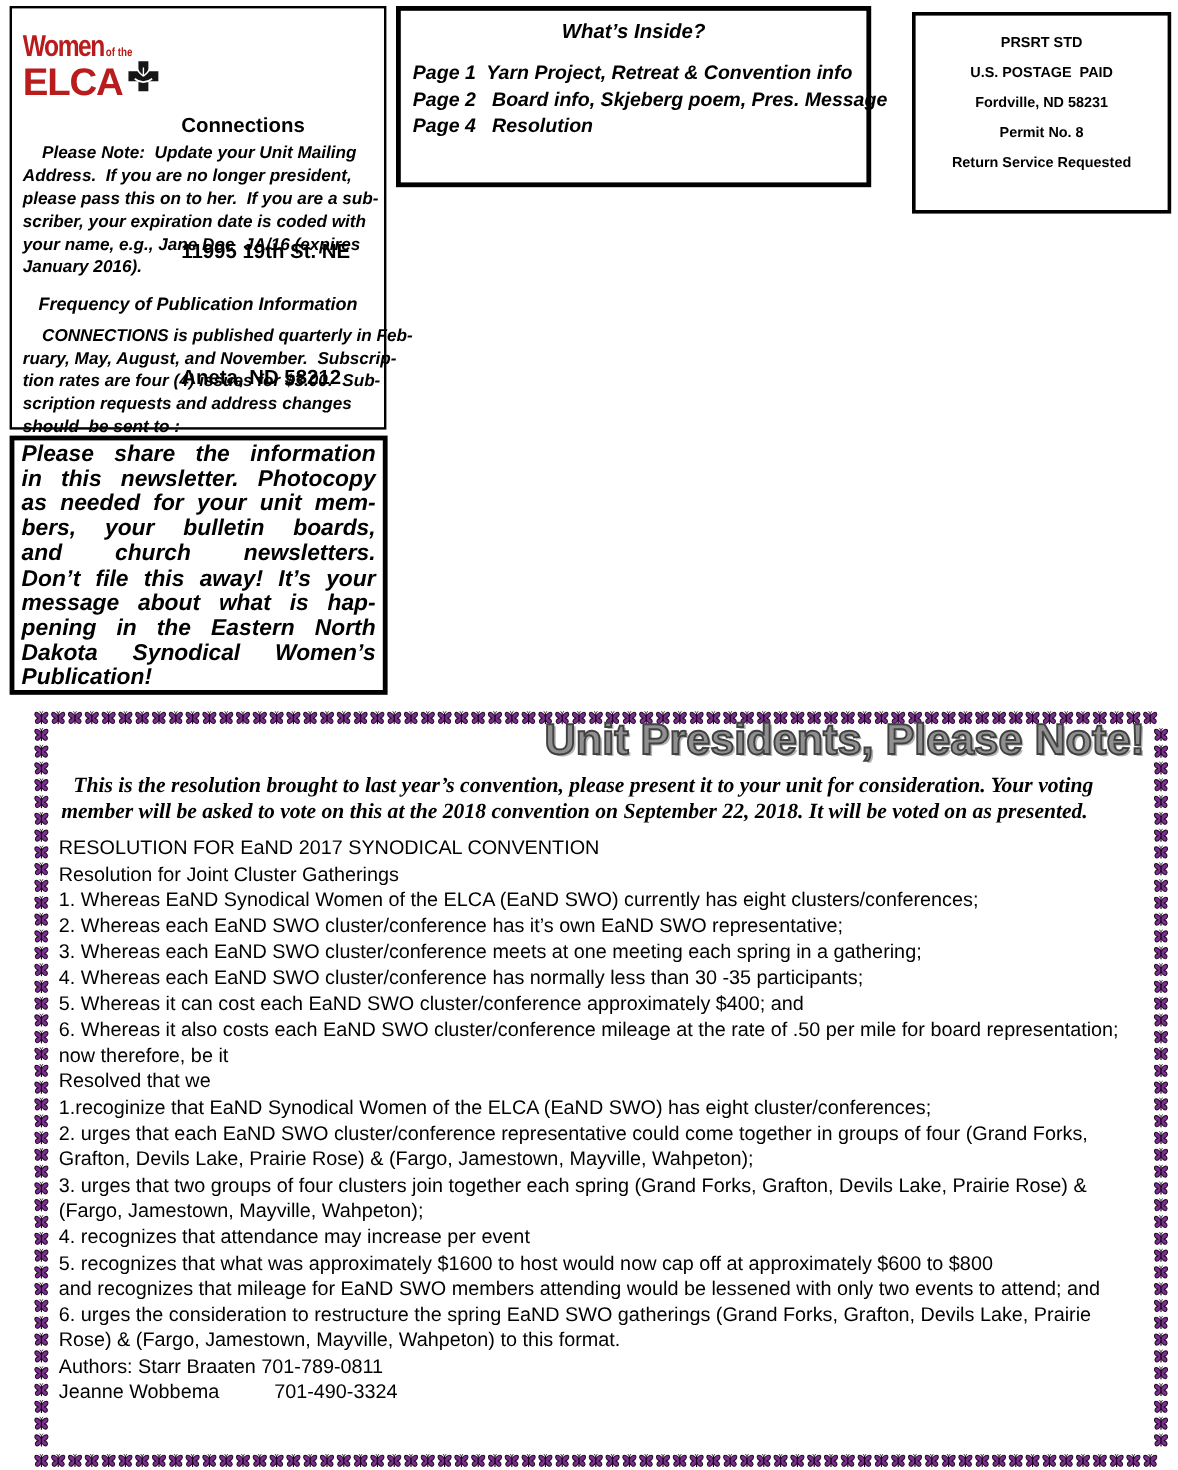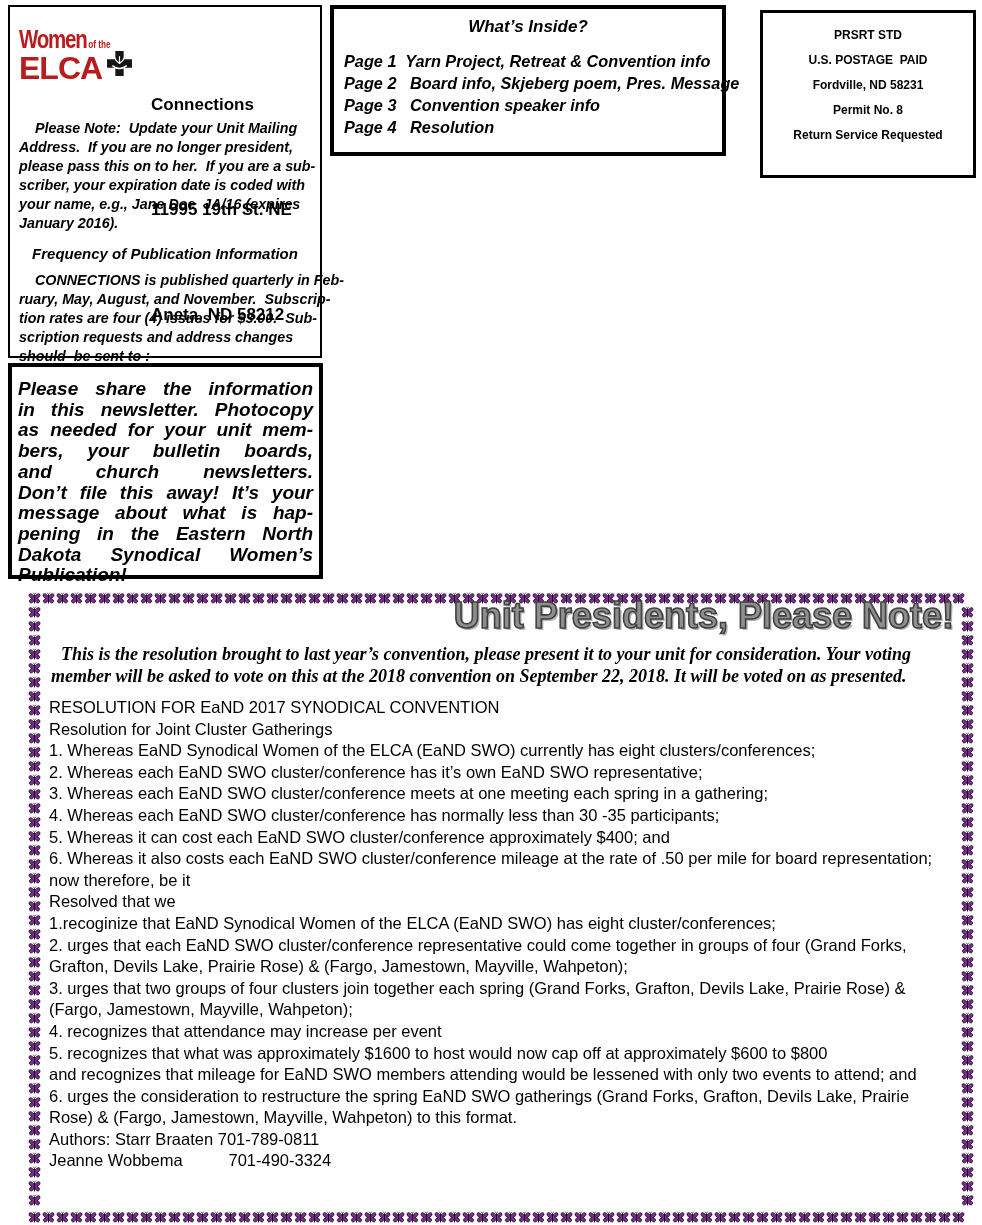--- a/index.html
+++ b/index.html
@@ -20,21 +20,21 @@
   .logo-elca { font-weight:900; font-size:32px; letter-spacing:-1px; }
   .addr { font-weight:bold; font-size:17px; line-height:35px; padding-top:4px; white-space:pre; }
   .note-par { margin-top:8px; font-weight:bold; font-style:italic; font-size:14.3px; line-height:19px; }
   .note-par div, .freq-par div { white-space:pre; }
   .ind { padding-left:16px; }
   .freq-head { text-align:center; font-weight:bold; font-style:italic; font-size:15px; margin-top:12px; }
   .freq-par { margin-top:9px; font-weight:bold; font-style:italic; font-size:14.3px; line-height:19px; }
 
   
   .share-box { left:8px; top:363px; width:315px; height:216px; border:4px solid #000;
-    padding:12px 6px; font-weight:bold; font-style:italic; font-size:19px; line-height:20.7px; }
+    padding:2px 6px; font-weight:bold; font-style:italic; font-size:19px; line-height:20.7px; }
   .share-line { text-align:justify; text-align-last:justify; white-space:normal; }
   .share-line.last { text-align-last:left; }
 
   
   .inside-box { left:330px; top:5px; width:396px; height:151px; border:4px solid #000; padding:8px 10px; font-weight:bold; font-style:italic; }
   .inside-title { text-align:center; font-size:17px; margin-bottom:13px; }
   .inside-item { font-size:16.3px; line-height:22px; white-space:pre; }
 
   
   .postage-box { left:738px; top:10px; width:216px; height:168px; border:3px solid #000;
@@ -114,21 +114,20 @@
     <div class="share-line">message  about what is hap-</div>
     <div class="share-line">pening in the Eastern North</div>
     <div class="share-line">Dakota Synodical Women’s</div>
     <div class="share-line last">Publication!</div>
   </div>
 
   <div class="abs inside-box">
     <div class="inside-title">What’s Inside?</div>
     <div class="inside-item">Page 1  Yarn Project, Retreat &amp; Convention info</div>
     <div class="inside-item">Page 2   Board info, Skjeberg poem, Pres. Message</div>
-    <div class="inside-item">Page 3   Convention speaker info</div>
     <div class="inside-item">Page 4   Resolution</div>
   </div>
 
   <div class="abs postage-box">
     <div class="postage-line">PRSRT STD</div>
     <div class="postage-line">U.S. POSTAGE  PAID</div>
     <div class="postage-line">Fordville, ND 58231</div>
     <div class="postage-line">Permit No. 8</div>
     <div class="postage-line">Return Service Requested</div>
   </div>

